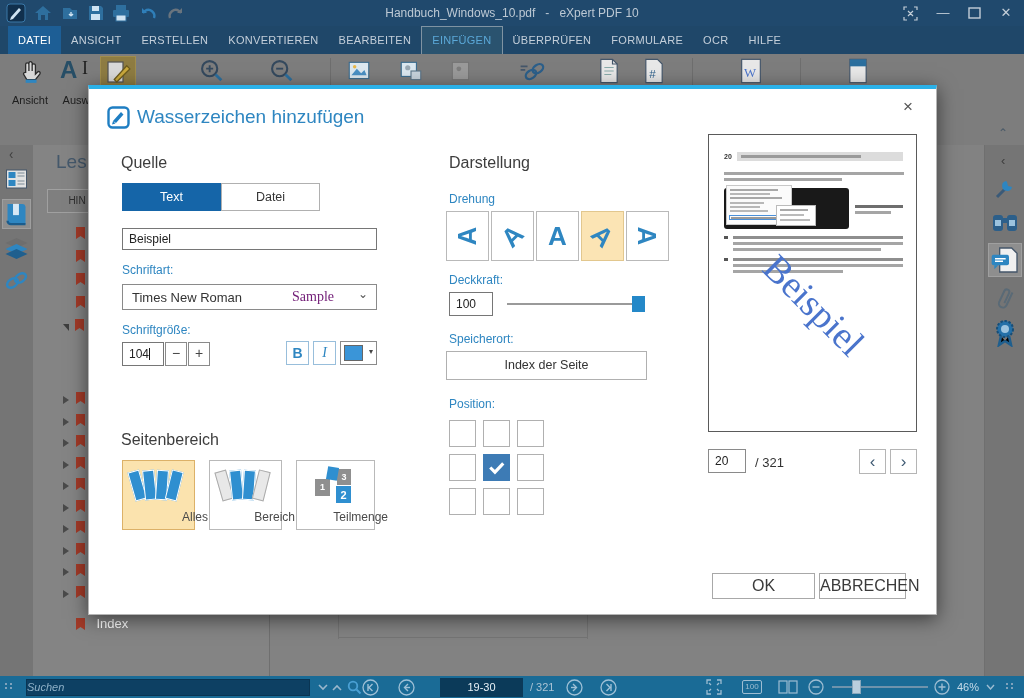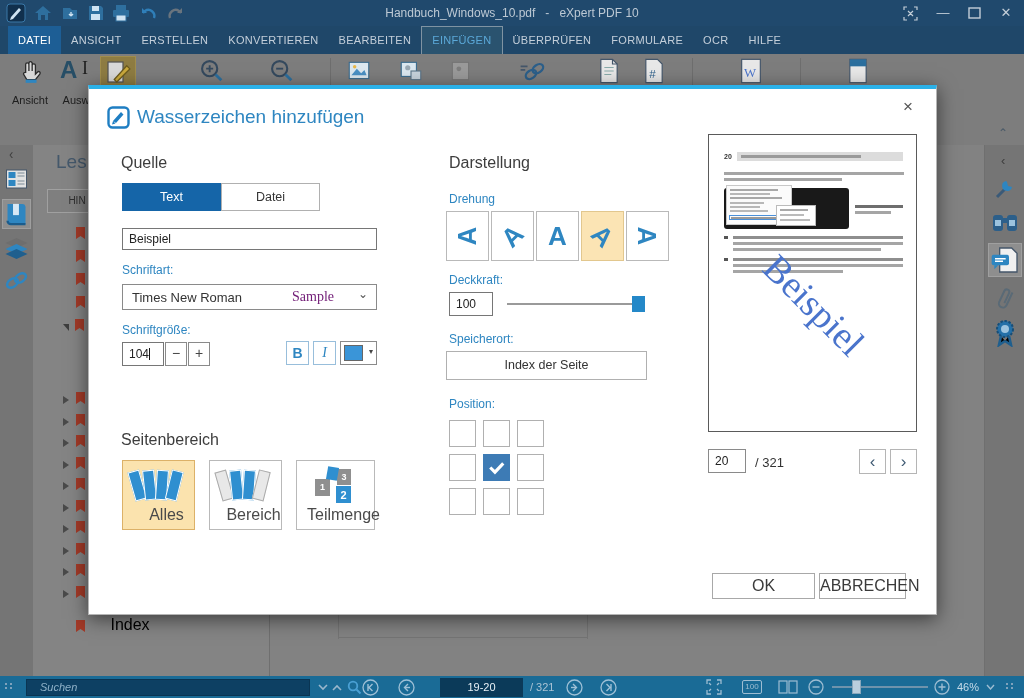--- a/index.html
+++ b/index.html
@@ -32,21 +32,21 @@
   .paneltitle { font-size:19px; color:#44586b; }
   .hinbtn { border:1px solid #a0a0a0; background:#7f7f7f; color:#2f2f2f; font-size:10px; text-align:center; line-height:22px; }
   .bm { width:9px; height:12px; background:#a23a28; clip-path:polygon(0 0,100% 0,100% 100%,50% 75%,0 100%); }
   .tri { width:0; height:0; border-top:4px solid transparent; border-bottom:4px solid transparent; border-left:6px solid #4a4a4a; }
   .rstrip { left:984px; top:0; width:40px; height:531px; background:#757575; border-left:1px solid #6f6f6f; }
   .rtile { border:1px solid #9f9f9f; background:#8e8e8e; }
   .bk-row { cursor:pointer; }
   
   .statusbar { left:0; top:676px; width:1024px; height:22px; background:#1a6b96; }
   .sb-txt { color:#c6dbe9; font-size:11px; }
-  .searchbox { background:#0d4063; border:1px solid #0a3553; color:#8fb1c8; font-size:11px; font-style:italic; line-height:15px; padding-left:13px; }
+  .searchbox { background:#0d4063; border:1px solid #0a3553; color:#8fb1c8; font-size:11px; font-style:italic; line-height:15px; }
   .pagebox { background:#0b3a59; color:#e8f1f7; font-size:11px; text-align:center; line-height:19px; }
   .dots3 { display:grid; grid-template-columns:repeat(2,3px); grid-gap:2px; }
   .dots3 i { width:2px; height:2px; background:#7fa3bd; }
   
   .dialog { left:88px; top:85px; width:849px; height:530px; background:#fff;
     border-top:4px solid #2bb1e8; border-left:1px solid #b5b5b5; border-right:1px solid #b5b5b5; border-bottom:1px solid #b5b5b5;
     box-shadow:0 4px 18px rgba(0,0,0,.55); }
   .dlg-title { font-size:19px; color:#2e86c1; }
   .h2 { font-size:16px; color:#3d3d3d; }
   .bluelabel { font-size:12px; color:#2e86c1; }
@@ -56,21 +56,21 @@
   .inputbox { border:1px solid #767676; background:#fff; font-size:12px; color:#222; line-height:20px; padding-left:6px; }
   .smallbtn { border:1px solid #8a8a8a; background:#fff; text-align:center; color:#444; }
   .rotbtn { width:43px; height:50px; border:1px solid #b9b9b9; background:#fff; text-align:center; line-height:48px; }
   .rotbtn.on { background:#fbe4b4; border-color:#e2c78e; }
   .rotbtn span { display:inline-block; font-size:26px; font-weight:bold; color:#2e86c1; }
   .rm90{transform:rotate(-90deg)} .rm45{transform:rotate(-45deg)} .rp45{transform:rotate(45deg)} .rp90{transform:rotate(90deg)}
   .cell { width:27px; height:27px; border:1px solid #b0b0b0; background:#fff; }
   .cell.on { background:#3d7bb5; border-color:#3d7bb5; }
   .bigbtn { border:1px solid #b9b9b9; background:#fff; text-align:center; }
   .bigbtn.on { background:#fbe3ae; border-color:#dcb168; }
-  .bigbtn .lbl { position:absolute; bottom:5px; left:8px; width:100%; font-size:16px; color:#4a4a4a; }
+  .bigbtn .lbl { position:absolute; bottom:5px; left:14px; width:100%; font-size:12px; color:#4a4a4a;text-align:right; }
   .page-fan { position:absolute; left:50%; top:9px; width:0; }
   .fanpg { position:absolute; width:12px; height:30px; border:1px solid #fff; transform-origin:50% 95%; }
   .dlgbtn { border:1px solid #a8a8a8; background:#fff; font-size:16px; color:#3a3a3a; text-align:center; line-height:24px; }
   .pline { position:absolute; height:3px; background:#a5a5a5; }
   .serif { font-family:"Liberation Serif", serif; }
   .navbtn { border:1px solid #b5b5b5; background:#fff; text-align:center; font-size:17px; color:#3f5a73; line-height:23px; }
   .sq { display:inline-block; }
 </style>
 </head>
 <body>
@@ -251,21 +251,21 @@
       <div class="a bk-row" style="left:30px;top:288px"><span class="tri sq" style="margin-right:7px"></span><span class="bm sq"></span></div>
       <div class="a bk-row" style="left:30px;top:310px"><span class="tri sq" style="margin-right:7px"></span><span class="bm sq"></span></div>
       <div class="a bk-row" style="left:30px;top:331px"><span class="tri sq" style="margin-right:7px"></span><span class="bm sq"></span></div>
       <div class="a bk-row" style="left:30px;top:353px"><span class="tri sq" style="margin-right:7px"></span><span class="bm sq"></span></div>
       <div class="a bk-row" style="left:30px;top:374px"><span class="tri sq" style="margin-right:7px"></span><span class="bm sq"></span></div>
       <div class="a bk-row" style="left:30px;top:396px"><span class="tri sq" style="margin-right:7px"></span><span class="bm sq"></span></div>
       <div class="a bk-row" style="left:30px;top:417px"><span class="tri sq" style="margin-right:7px"></span><span class="bm sq"></span></div>
       <div class="a bk-row" style="left:30px;top:439px"><span class="tri sq" style="margin-right:7px"></span><span class="bm sq"></span></div>
       <div class="a bk-row" style="left:43px;top:471px">
         <span class="bm sq"></span>
-        <span style="font-size:16px;color:#000000;margin-left:21px;vertical-align:2px">Index</span>
+        <span style="font-size:13px;color:#ffffff;margin-left:7px;vertical-align:2px">Index</span>
       </div>
     </div>
 
     <div class="a" style="left:338px;top:468px;width:250px;height:26px;border-left:1px solid #747474;border-right:1px solid #747474"></div>
     <div class="a" style="left:338px;top:492px;width:250px;height:1px;background:#747474"></div>
     <div class="a" style="left:610px;top:468px;width:110px;height:1px;background:#767676"></div>
 
     <div class="a rstrip">
       <div class="a" style="left:16px;top:8px;font-size:13px;color:#3e3e3e">‹</div>
       <svg class="a" style="left:8px;top:32px;width:24px;height:24px" viewBox="0 0 24 24">
@@ -318,21 +318,21 @@
       </svg>
     <svg class="a" style="left:362px;top:3px;width:17px;height:17px" viewBox="0 0 17 17">
         <circle cx="8.5" cy="8.5" r="7.5" fill="none" stroke="#9ec0d6" stroke-width="1.3"></circle>
         <path d="M10.5 5 L7 8.5 l3.5 3.5 M6 5 v7" stroke="#9ec0d6" stroke-width="1.4" fill="none"></path>
       </svg>
     <svg class="a" style="left:398px;top:3px;width:17px;height:17px" viewBox="0 0 17 17">
         <circle cx="8.5" cy="8.5" r="7.5" fill="none" stroke="#9ec0d6" stroke-width="1.3"></circle>
         <path d="M10 5 L6.5 8.5 l3.5 3.5" stroke="#9ec0d6" stroke-width="1.4" fill="none"></path>
         <path d="M7 8.5 h5" stroke="#9ec0d6" stroke-width="1.4"></path>
       </svg>
-    <div class="a pagebox" style="left:440px;top:2px;width:83px;height:19px">19-20</div>
+    <div class="a pagebox" style="left:440px;top:2px;width:83px;height:19px">19-30</div>
     <div class="a sb-txt" style="left:530px;top:5px;color:#a9c3d4">/ 321</div>
     <svg class="a" style="left:566px;top:3px;width:17px;height:17px" viewBox="0 0 17 17">
         <circle cx="8.5" cy="8.5" r="7.5" fill="none" stroke="#9ec0d6" stroke-width="1.3"></circle>
         <path d="M7 5 L10.5 8.5 7 12" stroke="#9ec0d6" stroke-width="1.4" fill="none"></path>
         <path d="M5 8.5 h5" stroke="#9ec0d6" stroke-width="1.4"></path>
       </svg>
     <svg class="a" style="left:600px;top:3px;width:17px;height:17px" viewBox="0 0 17 17">
         <circle cx="8.5" cy="8.5" r="7.5" fill="none" stroke="#9ec0d6" stroke-width="1.3"></circle>
         <path d="M6.5 5 L10 8.5 6.5 12 M11 5 v7" stroke="#9ec0d6" stroke-width="1.4" fill="none"></path>
       </svg>

